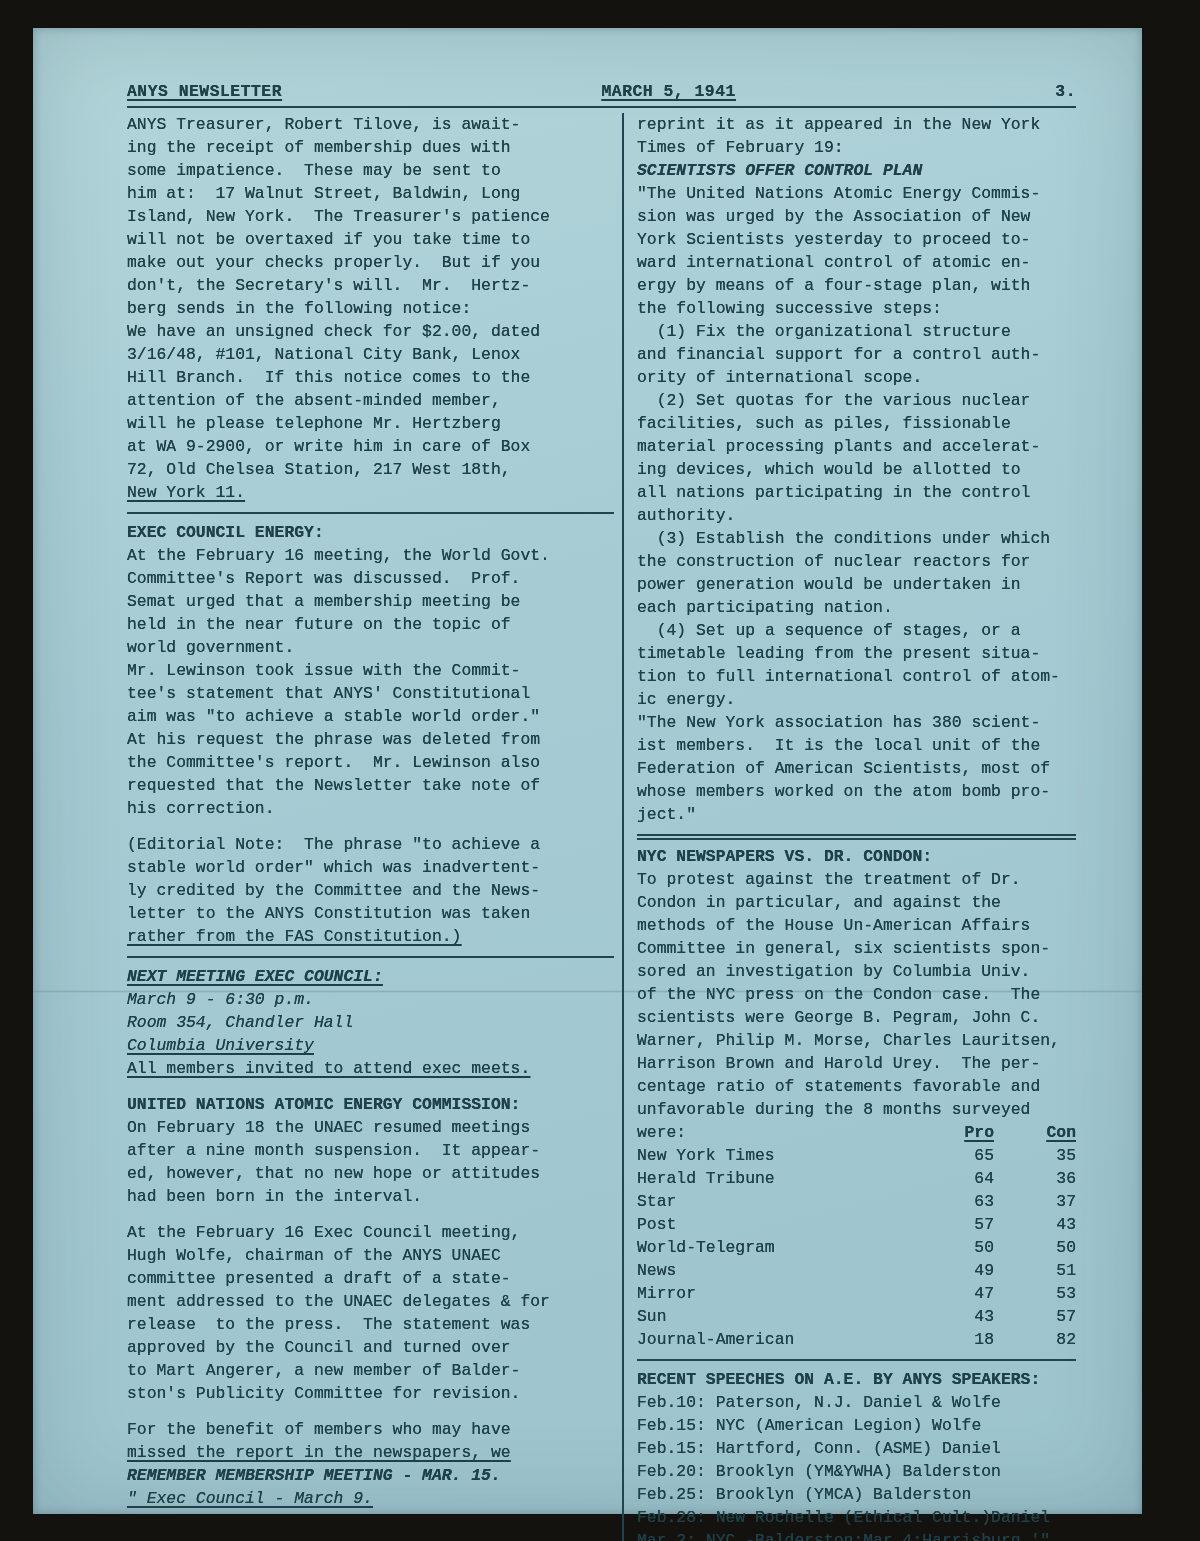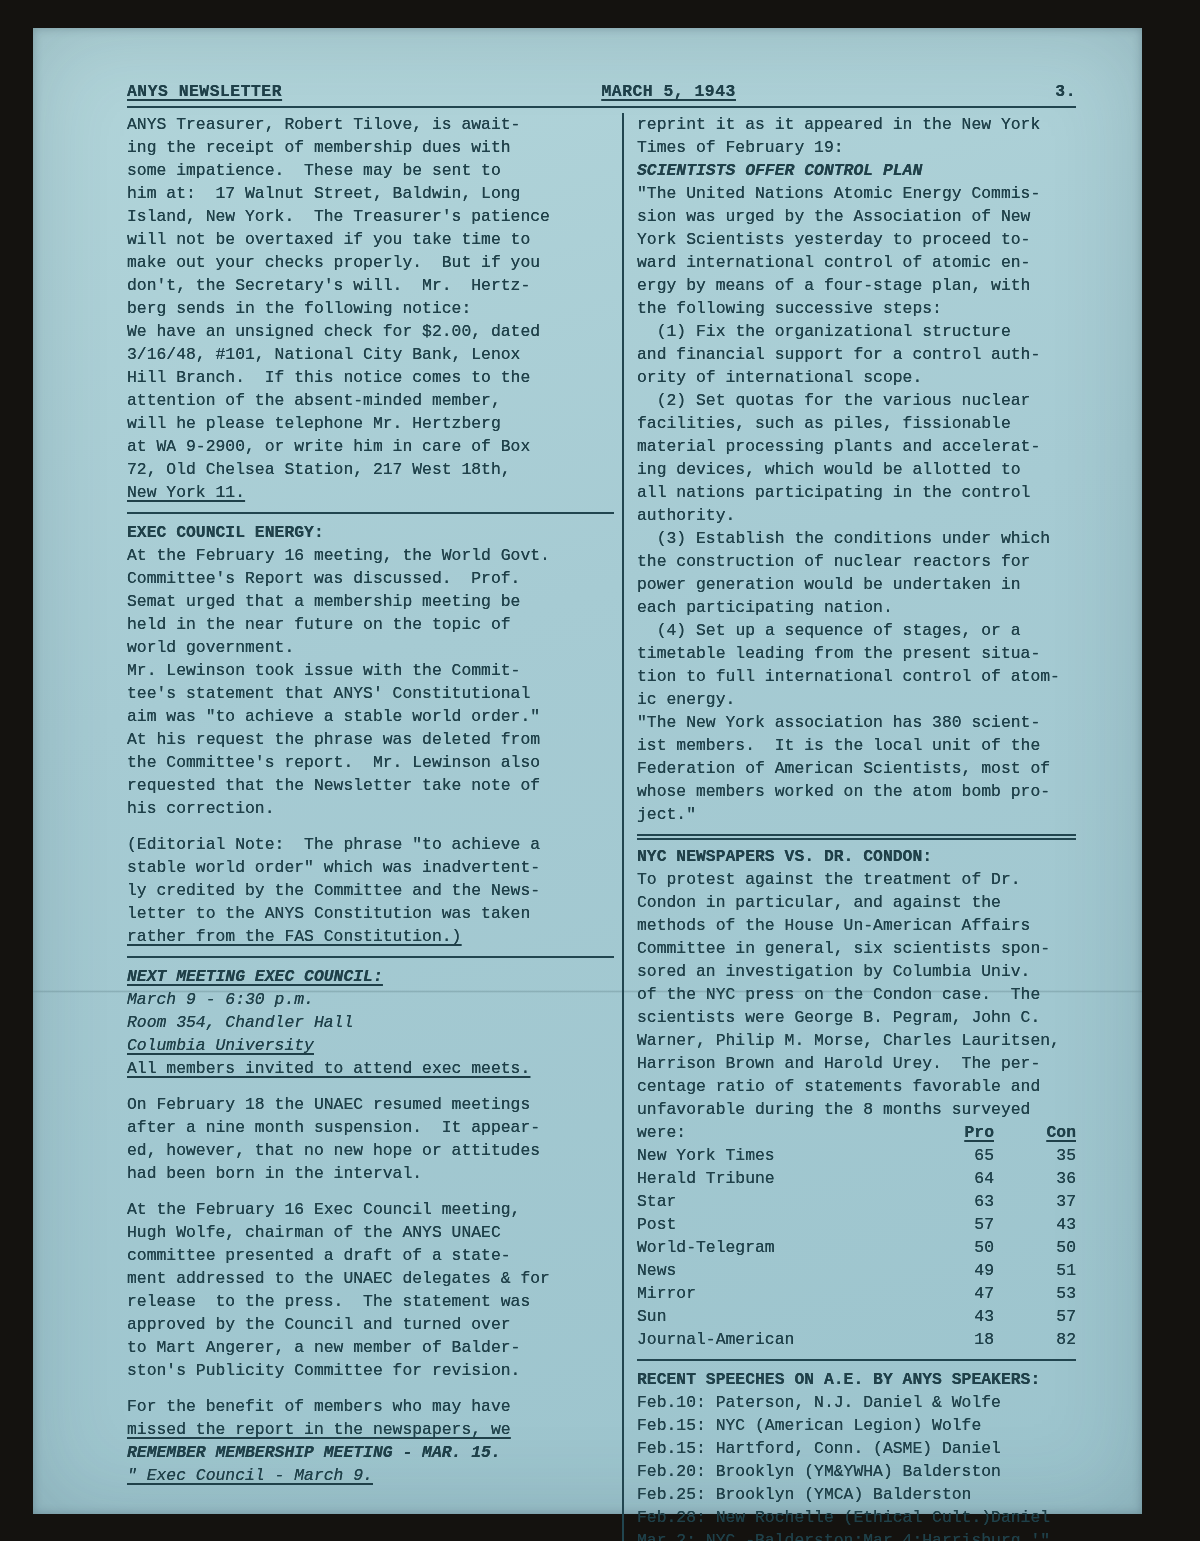--- a/index.html
+++ b/index.html
@@ -48,21 +48,21 @@
 </style>
 </head>
 <body>
 
 <div class="paper">
   <div class="crease"></div>
   <div class="inner">
 
     <div class="hdr-row">
       <span class="ul">ANYS NEWSLETTER</span>
-      <span class="ul">MARCH 5, 1943</span>
+      <span class="ul">MARCH 5, 1941</span>
       <span>3.</span>
     </div>
     <div class="hdr-rule"></div>
 
     <div class="columns">
 
       <div class="col-left">
 
         <div class="tw">ANYS Treasurer, Robert Tilove, is await-
 ing the receipt of membership dues with
@@ -109,20 +109,21 @@
         <div class="center">
           <div class="hd ul">NEXT MEETING EXEC COUNCIL:</div>
           <div>March 9 - 6:30 p.m.</div>
           <div>Room 354, Chandler Hall</div>
           <div class="ul">Columbia University</div>
         </div>
         <div class="ul">All members invited to attend exec meets.</div>
 
         <div class="gap"></div>
 
+        <div class="hd">UNITED NATIONS ATOMIC ENERGY COMMISSION:</div>
         <div class="tw">On February 18 the UNAEC resumed meetings
 after a nine month suspension.  It appear-
 ed, however, that no new hope or attitudes
 had been born in the interval.</div>
         <div class="gap"></div>
         <div class="tw">At the February 16 Exec Council meeting,
 Hugh Wolfe, chairman of the ANYS UNAEC
 committee presented a draft of a state-
 ment addressed to the UNAEC delegates &amp; for
 release  to the press.  The statement was

